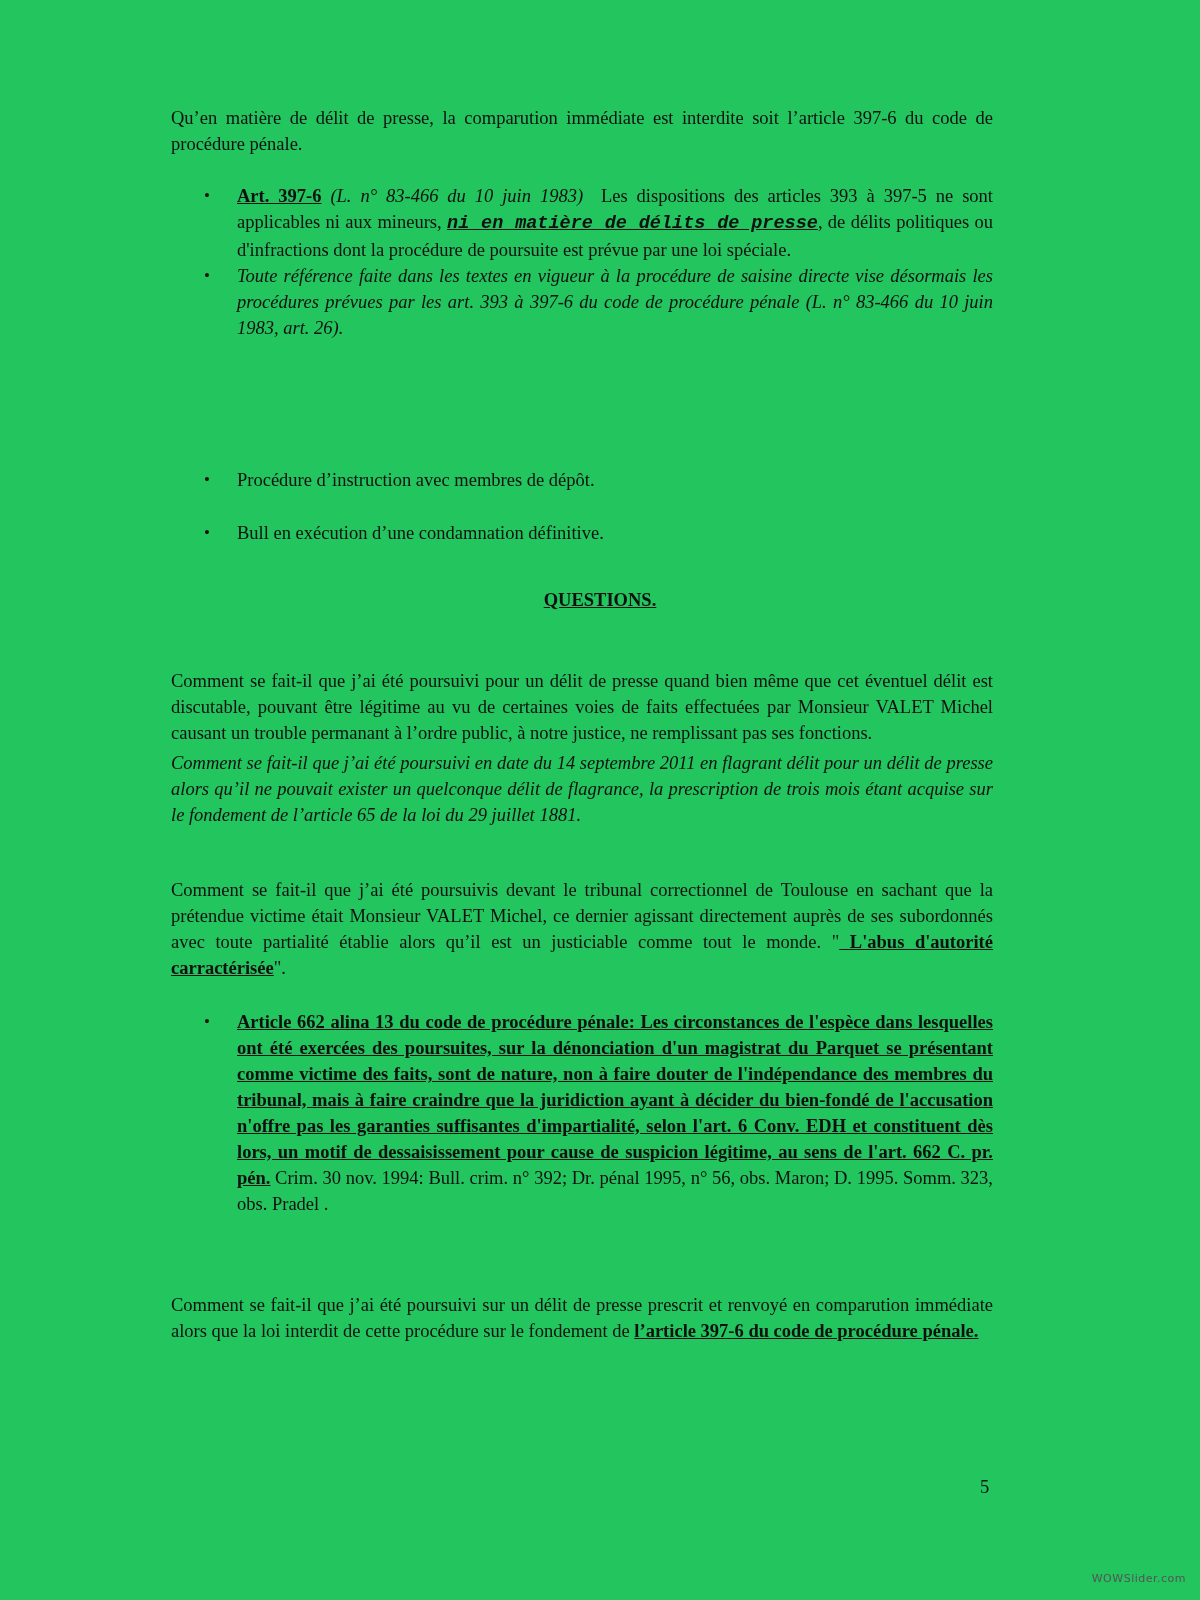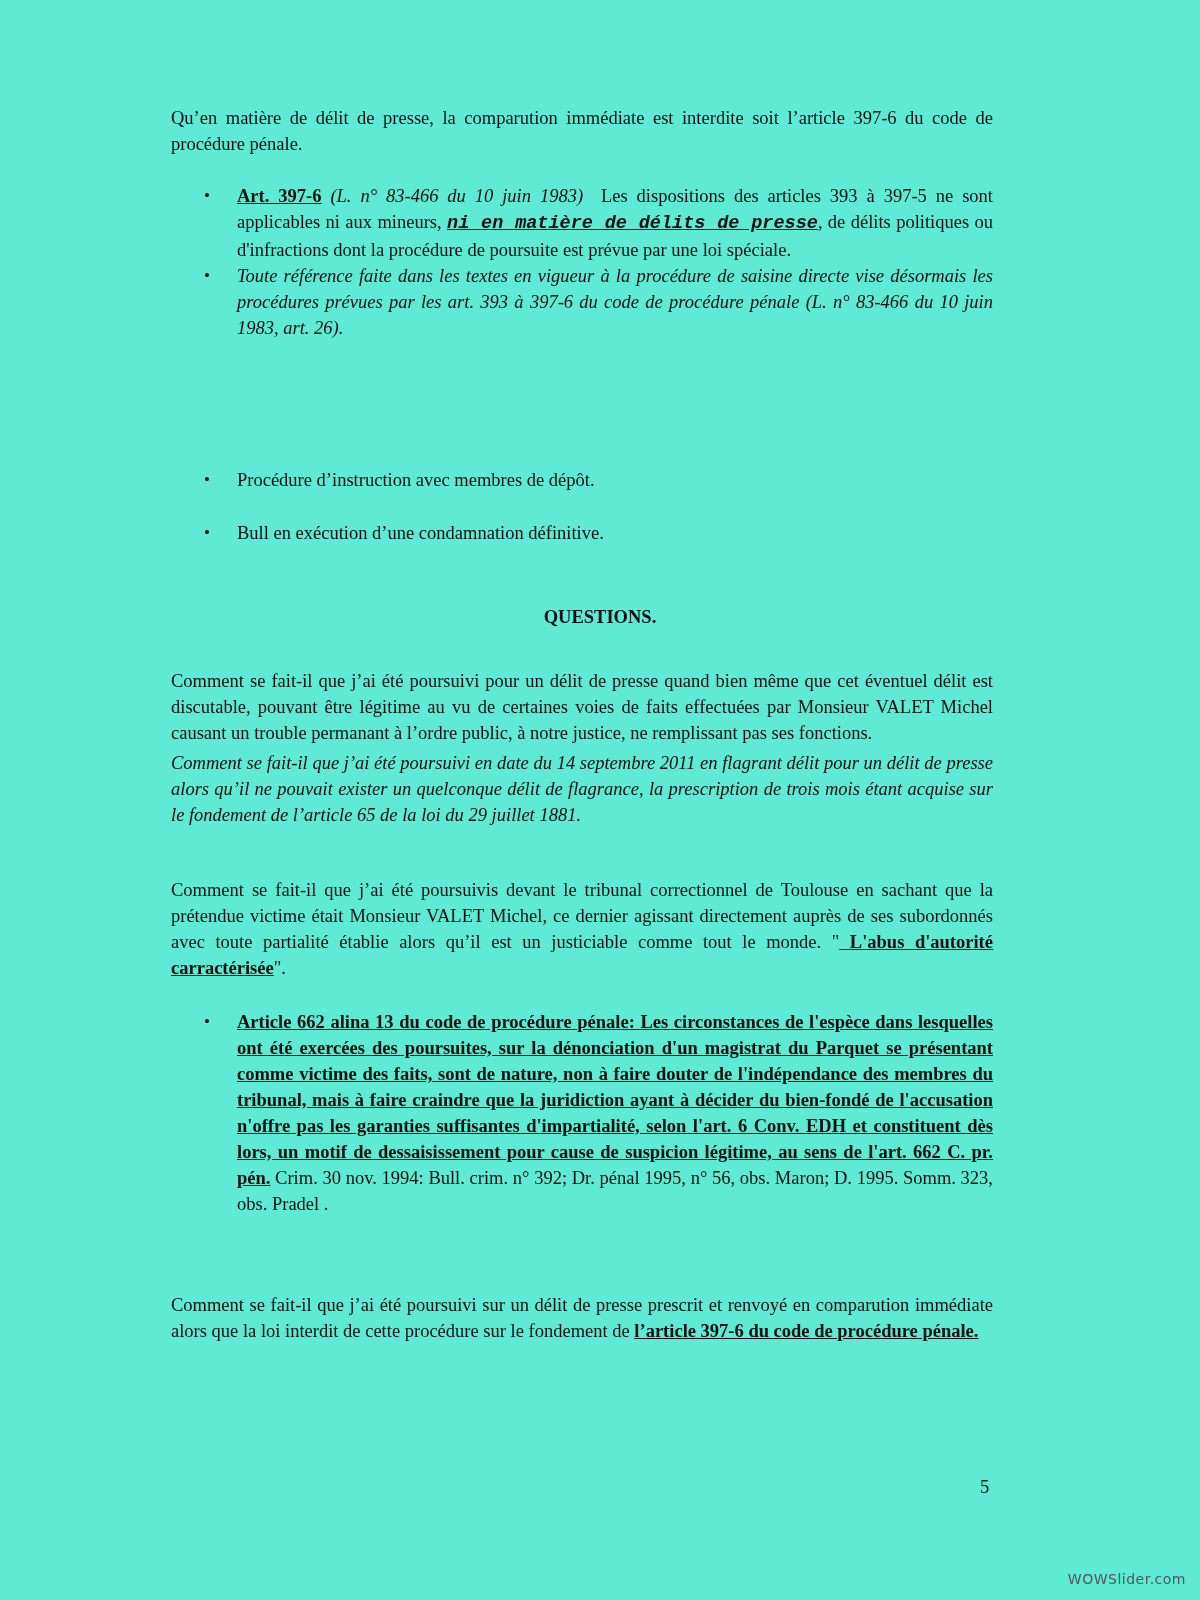--- a/index.html
+++ b/index.html
@@ -1,31 +1,31 @@
 <!DOCTYPE html>
 <html><head>
 <meta charset="utf-8">
 <style>
   html, body { margin: 0; padding: 0; }
   body {
     width: 1200px; height: 1600px; background: #ffffff; position: relative; overflow: hidden;
     font-family: "Liberation Serif", serif; color: #111; font-size: 18.5px; line-height: 26px;
   }
-  .page { position: absolute; left: 0; top: 0; width: 1200px; height: 1600px; background: #5eead4; }
+  .page { position: absolute; left: 0; top: 0; width: 1200px; height: 1600px; background: #22c55e; }
   .block { position: absolute; left: 171px; width: 822px; }
   .just { text-align: justify; text-align-last: left; }
   .bullet-block { position: absolute; left: 204px; width: 789px; }
   .bullet-item { position: relative; padding-left: 33px; }
   .bullet-item .dot { position: absolute; left: 0; top: 0; width: 33px; font-size: 17px; }
   .it { font-style: italic; }
   .b { font-weight: bold; text-decoration: underline; }
   .ul { text-decoration: underline; font-family: Liberation Mono, monospace; }
-  .title { position: absolute; left: 0; width: 1200px; text-align: center; top: 604px; font-weight: bold; }
+  .title { position: absolute; left: 0; width: 1200px; text-align: center; top: 587px; font-weight: bold; text-decoration: underline; }
   .pagenum { position: absolute; left: 980px; top: 1474px; }
-  .watermark { position: absolute; right: 14px; bottom: 8px; font-family: "DejaVu Sans", sans-serif; font-size: 14px; color: #555; letter-spacing: 0.5px; }
+  .watermark { position: absolute; right: 14px; bottom: 8px; font-family: "DejaVu Sans", sans-serif; font-size: 11px; color: #555; letter-spacing: 0.5px; }
 </style>
 </head>
 <body>
 
 <div class="page">
 
   <div class="block just" style="top:105px;">Qu’en matière de délit de presse, la comparution immédiate est interdite soit l’article 397-6 du code de procédure pénale.</div>
 
   <div class="bullet-block just" style="top:183px;">
     <div class="bullet-item">

